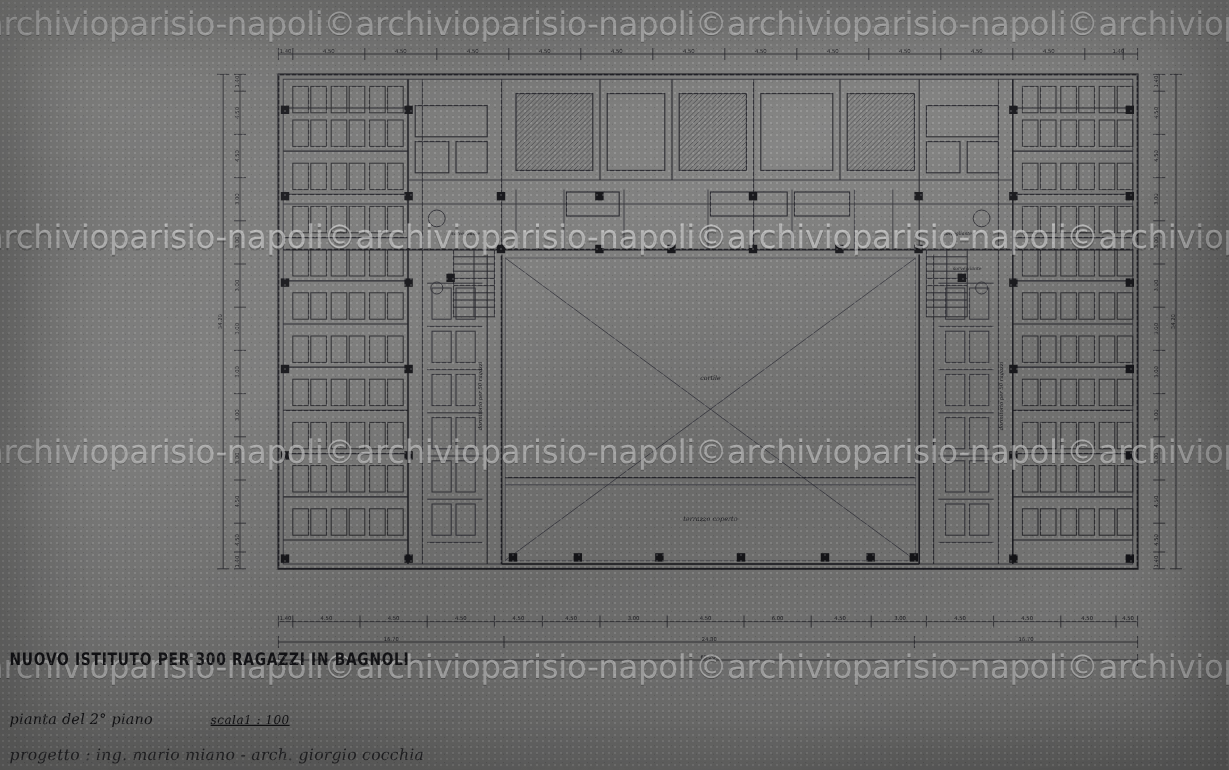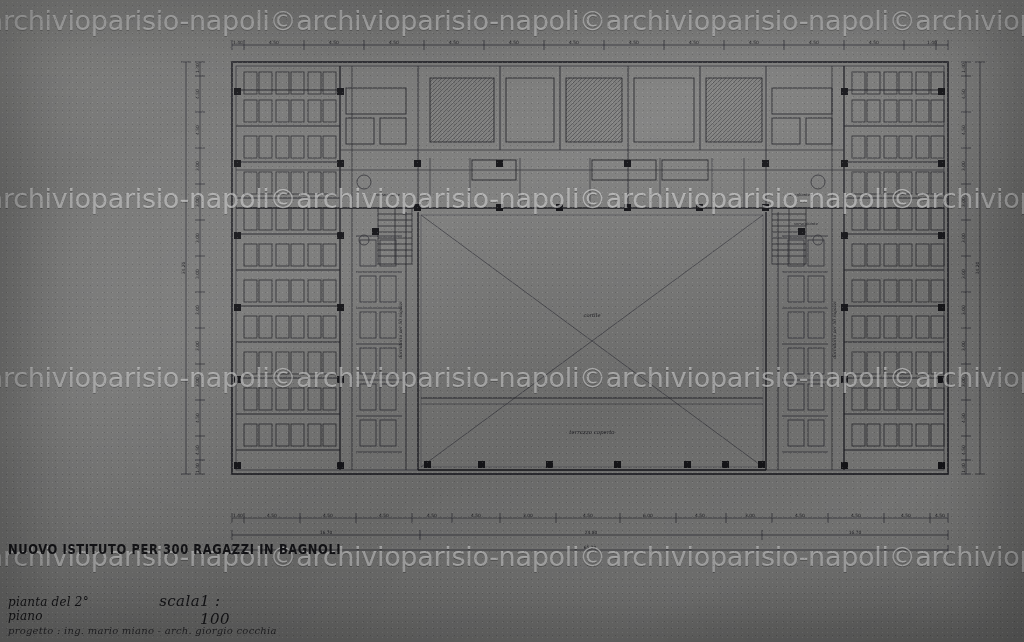--- a/index.html
+++ b/index.html
@@ -24,22 +24,22 @@
         background-size:5px 5px, 7px 7px;background-position:0 0, 3px 2px;}
   svg{position:absolute;left:0;top:0;}
   .wm{position:absolute;left:-40px;width:1140px;white-space:nowrap;
       font-family:"DejaVu Sans",sans-serif;font-size:27px;letter-spacing:-.3px;
       color:rgba(245,245,245,.58);text-shadow:0 1px 0 rgba(0,0,0,.22);
       pointer-events:none;user-select:none;}
   .title-block{position:absolute;left:8px;color:#17171a;}
   .tb-main{font-family:"DejaVu Sans",sans-serif;font-weight:700;font-size:11.5px;
            letter-spacing:.6px;transform:scaleY(1.25);transform-origin:left center;}
   .tb-sub{font-family:"DejaVu Serif",serif;font-style:italic;font-size:12px;letter-spacing:.2px;}
-  .tb-scale{font-family:"DejaVu Serif",serif;font-style:italic;font-size:15px;letter-spacing:.4px;}
-  .tb-credit{font-family:"DejaVu Serif",serif;font-style:italic;font-size:10px;letter-spacing:.25px;color:#2b2b2e;text-align:right;}
+  .tb-scale{font-family:"DejaVu Serif",serif;font-style:italic;font-size:10px;letter-spacing:.4px;text-decoration:underline;}
+  .tb-credit{font-family:"DejaVu Serif",serif;font-style:italic;font-size:13px;letter-spacing:.25px;color:#2b2b2e;text-align:right;}
   .row{display:flex;align-items:baseline;}
 </style>
 </head>
 <body>
 
 <div id="stage">
 
   <svg width="1024" height="642" viewBox="0 0 1024 642">
     <defs>
       <g id="bedpair">

